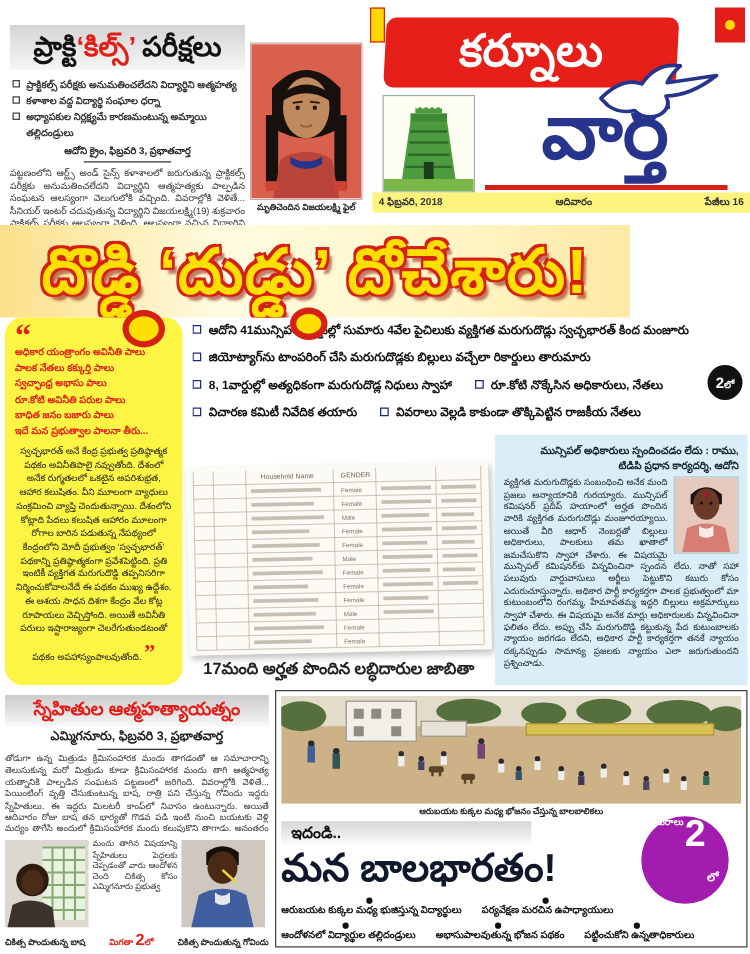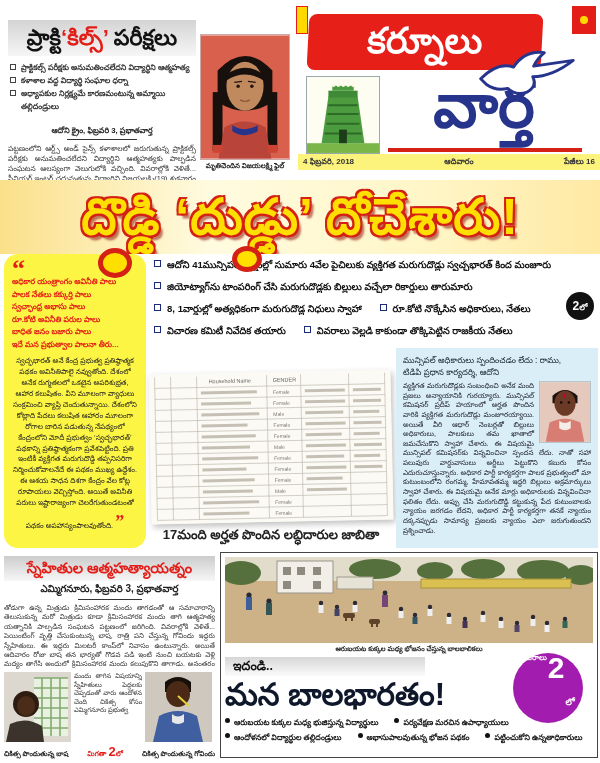--- a/index.html
+++ b/index.html
@@ -13,21 +13,21 @@
   .tl-story { position:absolute; left:8px; top:20px; width:188px; }
   .tl-headbox {
     background:linear-gradient(180deg,#d4d4d4,#f6f6f6);
     height:36px; line-height:36px; text-align:center;
     font-size:22px; font-weight:bold; color:#111; white-space:nowrap; overflow:hidden;
   }
   .tl-headbox .red { color:#e31e18; }
   .tl-bullets { margin-top:5px; }
   .tl-bullet { display:flex; align-items:flex-start; font-size:7.8px; font-weight:bold; color:#333; line-height:13px; }
   .sq { flex:0 0 6px; width:6px; height:6px; border:1.6px solid #444; margin:3px 5px 0 2px; background:#fff; }
-  .tl-dateline { margin-top:13px; text-align:center; font-size:7.8px; font-weight:bold; color:#222; }
+  .tl-dateline { margin-top:3px; text-align:center; font-size:7.8px; font-weight:bold; color:#222; }
   .tl-dateline::after { content:""; display:block; width:70px; height:1px; background:#333; margin:2px auto 0; }
   .tl-body { margin-top:4px; font-size:7.4px; line-height:1.36; text-align:justify; color:#333; max-height:66px; overflow:hidden; }
   .cont-red { color:#e31e18; font-weight:bold; white-space:nowrap; }
   .cont-red .big { font-size:10px; }
   
   .victim { position:absolute; left:200px; top:34px; width:90px; }
   .victim svg { display:block; width:90px; height:126px; border:1px solid #caa; }
   .photo-cap { font-size:7px; font-weight:bold; text-align:center; color:#222; margin-top:2px; }
   
   .deco-yellow { position:absolute; left:296px; top:6px; width:12px; height:28px; background:#ffd900; border:1.5px solid #e31e18; }
@@ -47,21 +47,21 @@
   }
   .m-redrule { position:absolute; left:388px; top:148px; width:194px; height:4px; background:#d42015; }
   .m-dove { position:absolute; left:472px; top:44px; width:108px; height:54px; }
   .m-datestrip {
     position:absolute; left:298px; top:154px; width:302px; height:16px;
     background:#fcf37c; display:flex; justify-content:space-between; align-items:center;
     padding:0 5px; font-size:8px; font-weight:bold; color:#333;
   }
   
   .band {
-    position:absolute; left:0; top:180px; width:600px; height:74px;
+    position:absolute; left:0; top:180px; width:504px; height:74px;
     background:linear-gradient(90deg,#fbe08a,#fffbe0 35%,#fff6c8 70%,#ffe9a4);
     text-align:center; line-height:74px; white-space:nowrap; overflow:hidden;
   }
   .band .head {
     font-size:50px; font-weight:bold; color:#ffdf00; letter-spacing:1px;
     text-shadow:-2px -2px 0 #d42015, 2px -2px 0 #d42015, -2px 2px 0 #d42015,
                  2px 2px 0 #d42015, 4px 5px 2px rgba(140,20,8,.55);
   }
   .orn { position:absolute; border-radius:50%; background:#ffdf00; border:5px solid #d42015; z-index:5; }
   .orn1 { left:98px; top:248px; width:34px; height:30px; }
@@ -87,21 +87,21 @@
     background:#111; color:#fff; text-align:center; line-height:28px; font-weight:bold; font-size:8px;
   }
   .badge-sm .big { font-size:12px; }
   
   .scan { position:absolute; left:150px; top:372px; width:242px; height:150px; transform:rotate(-1.2deg);
           box-shadow:2px 3px 6px rgba(0,0,0,.25); background:#fbfaf6; }
   .scan svg { display:block; width:100%; height:100%; }
   .scan-cap { position:absolute; left:150px; top:527px; width:242px; text-align:center; font-size:13px; font-weight:bold; color:#222; }
   
   .react { position:absolute; left:396px; top:348px; width:202px; height:200px; background:#d9eef7; padding:7px 7px; overflow:hidden; }
-  .react h4 { font-size:8.3px; font-weight:normal; color:#12222e; text-align:left; line-height:11.5px; }
+  .react h4 { font-size:8.3px; font-weight:bold; color:#12222e; text-align:right; line-height:11.5px; }
   .react .man { float:right; width:52px; height:62px; border:1px solid #b8c4ca; margin:3px 0 2px 5px; }
   .react .body { margin-top:4px; font-size:7.1px; line-height:1.36; text-align:justify; color:#223; }
   
   .bl { position:absolute; left:4px; top:556px; width:211px; }
   .bl-headbox {
     background:linear-gradient(180deg,#cccccc,#f7f7f7); height:25px; line-height:25px;
     text-align:center; color:#e31e18; font-weight:bold; font-size:14.5px; white-space:nowrap; overflow:hidden;
   }
   .bl-dateline { margin-top:2px; text-align:center; font-size:10px; font-weight:bold; }
   .bl-dateline::after { content:""; display:block; width:64px; height:1px; background:#333; margin:2px auto 0; }
@@ -121,21 +121,21 @@
                background:linear-gradient(180deg,#d6d6d6,#fbfbfb); font-size:12.5px; font-weight:bold; color:#111; }
   .br-head { margin-top:1px; font-size:31px; font-weight:bold; color:#0f172a; letter-spacing:0; line-height:36px; white-space:nowrap; overflow:hidden; width:290px; }
   .badge-lg {
     position:absolute; right:14px; top:100px; width:70px; height:70px; border-radius:50%;
     background:#a21caf; color:#fff; display:flex; align-items:flex-start; justify-content:center; gap:1px;
   }
   .badge-lg .pre { font-size:7.5px; font-weight:bold; }
   .badge-lg .big { font-size:30px; font-weight:bold; line-height:30px; }
   .badge-lg .suf { font-size:9px; font-weight:bold; align-self:flex-end; margin-bottom:14px; }
   .br-bullets { margin-top:5px; display:flex; flex-wrap:wrap; column-gap:16px; row-gap:4px; width:360px; }
-  .br-bullet { display:flex; align-items:flex-start; font-size:7.8px; font-weight:bold; color:#111; white-space:nowrap; }
+  .br-bullet { display:flex; align-items:center; font-size:7.8px; font-weight:bold; color:#111; white-space:nowrap;flex-direction:column; }
   .dot { width:5px; height:5px; border-radius:50%; background:#111; margin-right:4px; flex:0 0 5px; }
 </style>
 </head>
 <body>
 
 <div class="page">
 
   <div class="tl-story">
     <div class="tl-headbox"><span>ప్రాక్టి</span><span class="red">‘కిల్స్’</span><span> పరీక్షలు</span></div>
     <div class="tl-bullets">

